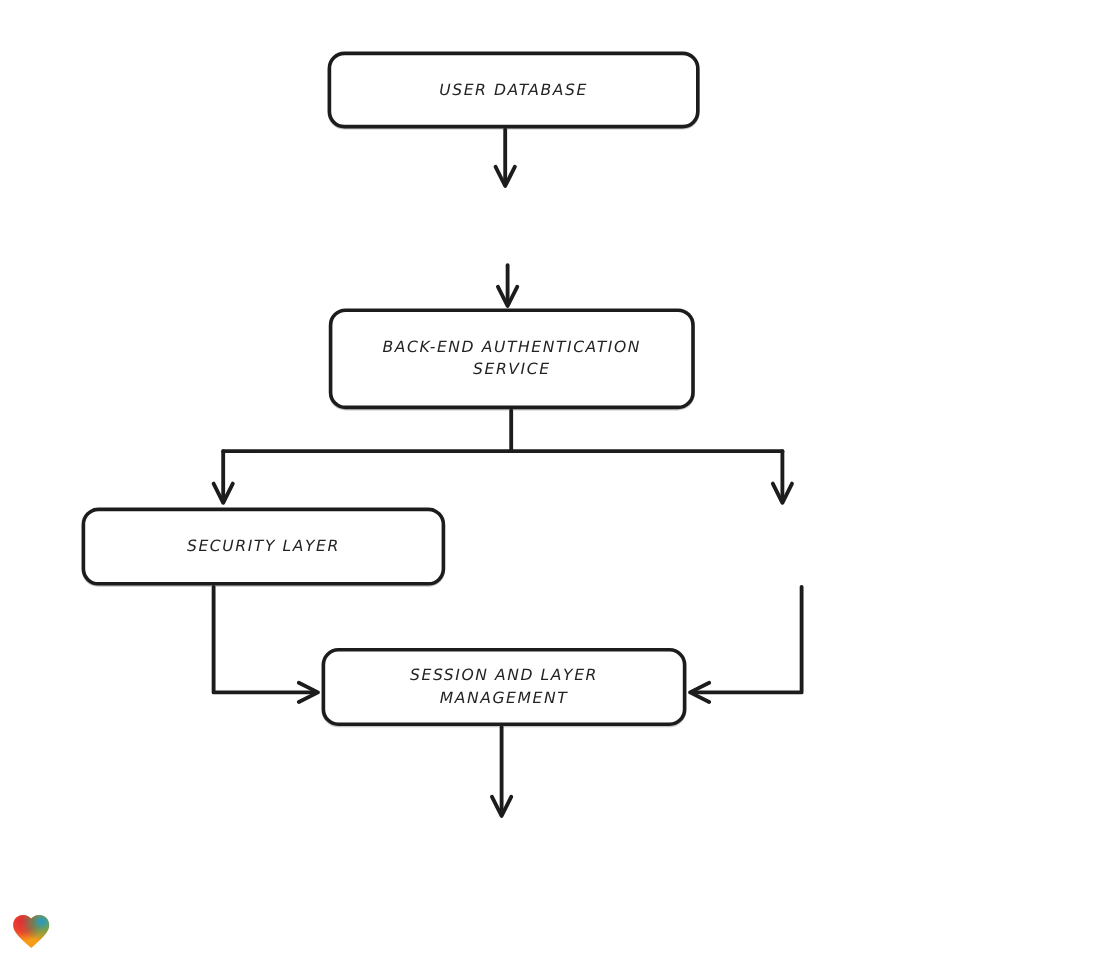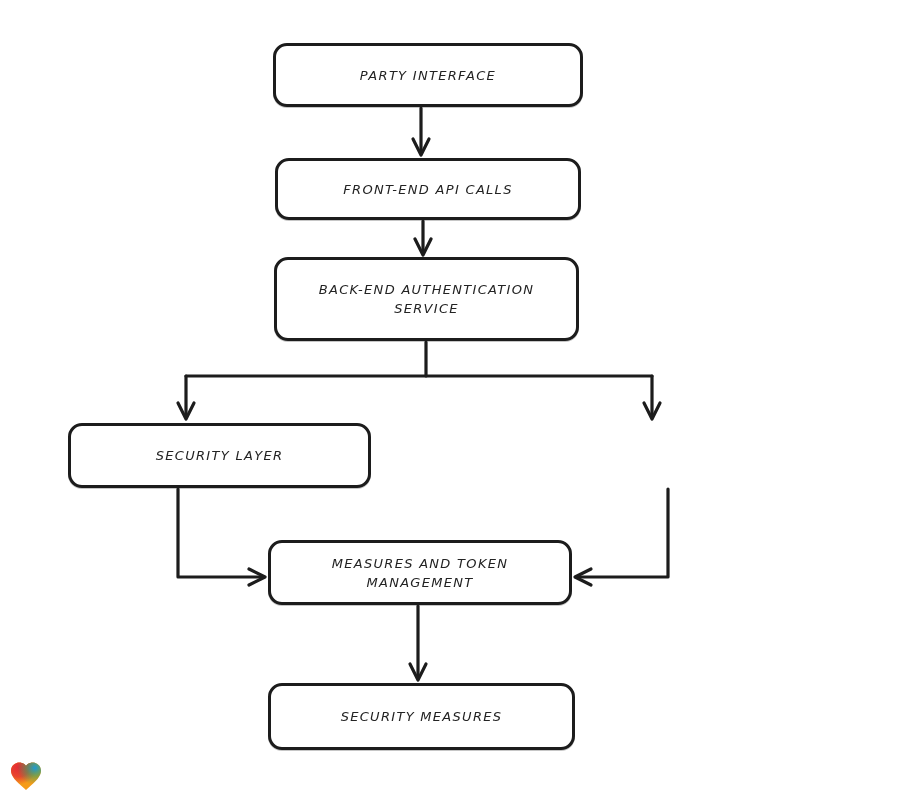--- a/index.html
+++ b/index.html
@@ -61,43 +61,37 @@
       </g>
 
       <g>
         <path d="M418 606 L418 678"></path>
         <polyline points="410,664 418,680 426,664"></polyline>
       </g>
     </g>
   </svg>
 
   <div class="node" style="left:273px;top:43px;width:310px;height:64px">
-    <span class="lbl">PARTY INTERFACE</span>
+    <span class="lbl">USER DATABASE</span>
   </div>
 
-  <div class="node" style="left:275px;top:158px;width:306px;height:62px">
-    <span class="lbl">FRONT-END API CALLS</span>
-  </div>
 
   <div class="node" style="left:274px;top:257px;width:305px;height:84px">
     <span class="lbl wrap-narrow">BACK-END AUTHENTICATION SERVICE</span>
   </div>
 
   <div class="node" style="left:68px;top:423px;width:303px;height:65px">
     <span class="lbl">SECURITY LAYER</span>
   </div>
 
 
   <div class="node" style="left:268px;top:540px;width:304px;height:65px">
-    <span class="lbl wrap-session">MEASURES AND TOKEN MANAGEMENT</span>
+    <span class="lbl wrap-session">SESSION AND LAYER MANAGEMENT</span>
   </div>
 
-  <div class="node" style="left:268px;top:683px;width:307px;height:67px">
-    <span class="lbl">SECURITY MEASURES</span>
-  </div>
 
   <div class="logo">
     <svg width="36" height="36" viewBox="0 0 24 24">
       <defs>
         <radialGradient id="gRed" cx="0.25" cy="0.18" r="0.62">
           <stop offset="0" stop-color="#e42a34"></stop>
           <stop offset="0.55" stop-color="#e42a34" stop-opacity="0.75"></stop>
           <stop offset="1" stop-color="#e42a34" stop-opacity="0"></stop>
         </radialGradient>
         <radialGradient id="gBlue" cx="0.80" cy="0.20" r="0.60">

